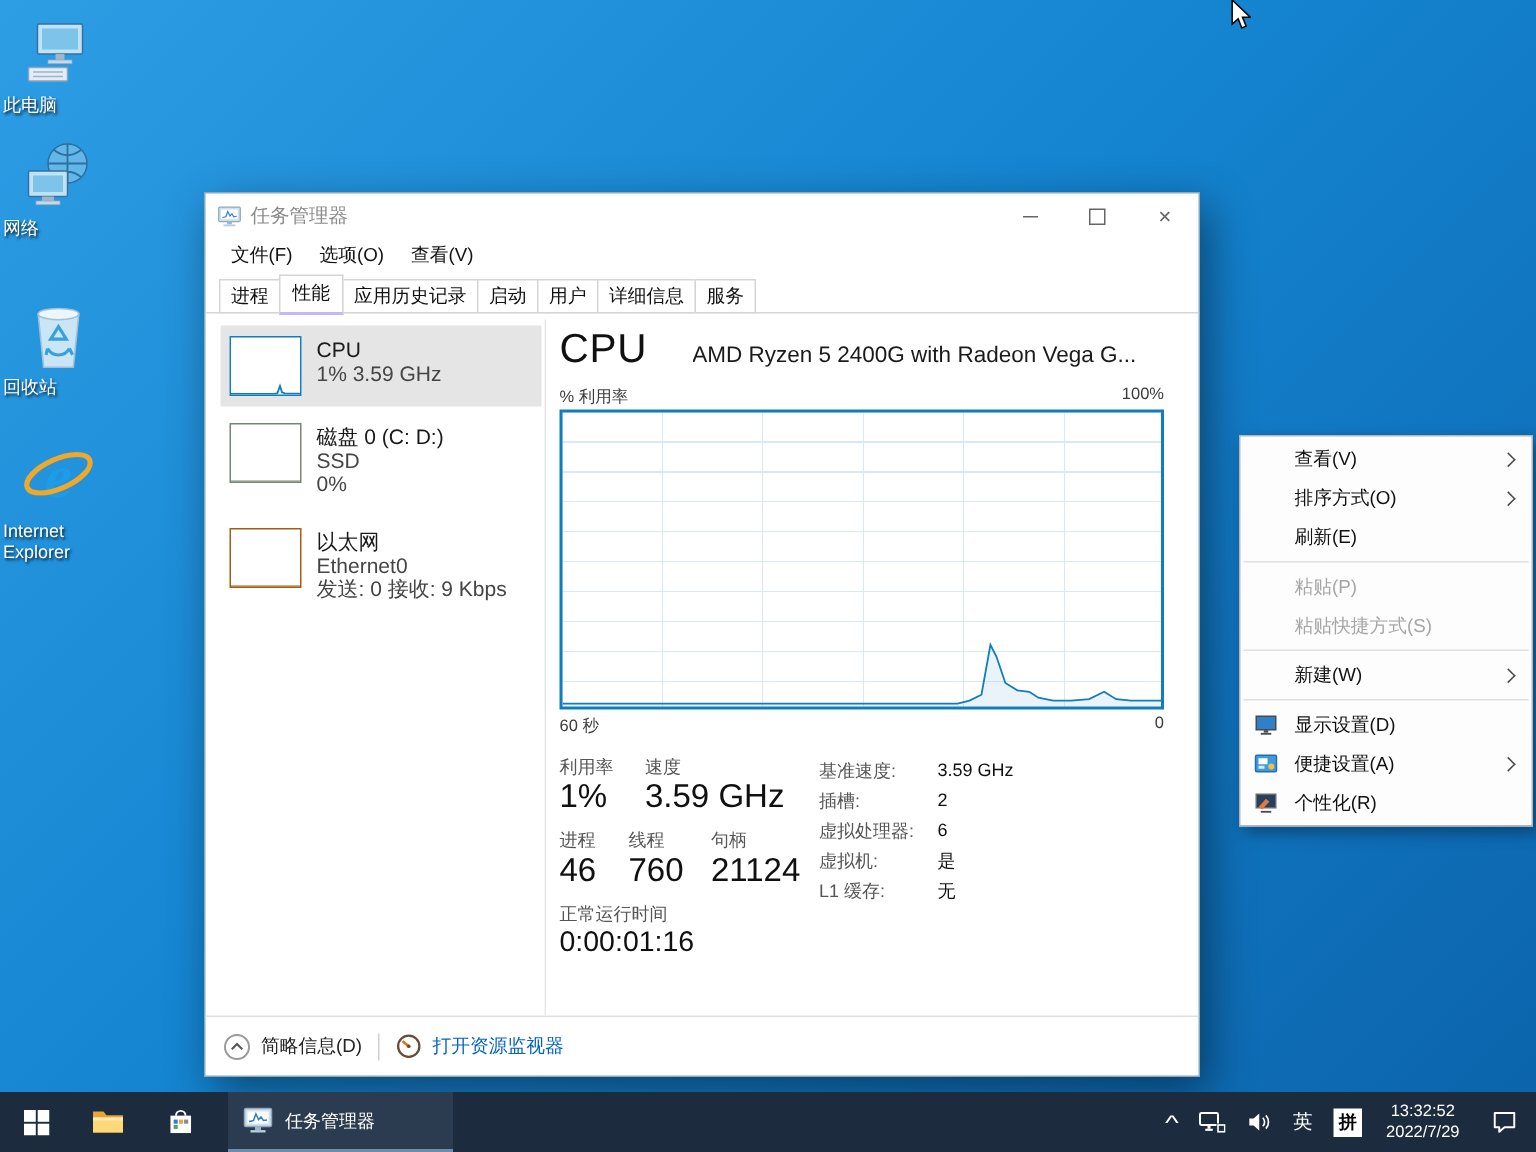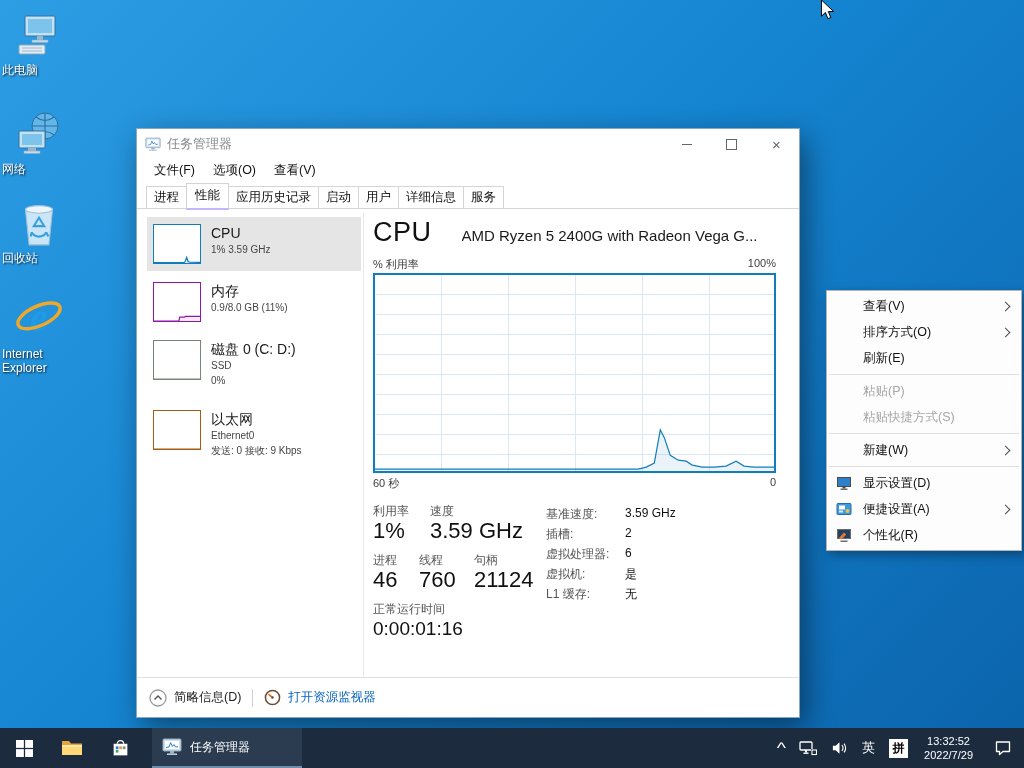--- a/index.html
+++ b/index.html
@@ -29,21 +29,21 @@
   .tab{font-size:12.5px;color:#111;background:#fff;border:1px solid #d5d5d5;
     padding:3px 7px;margin-right:-1px;position:relative;top:1px;height:15px;line-height:15px;}
   .tab.active{padding:4px 8px 5px;top:2px;border-bottom:2px solid #c4b5fd;z-index:2;height:15px;}
   
   .sidebar{position:absolute;left:10px;top:88px;width:214px;}
   .sb-item{display:flex;gap:10px;padding:7px 6px;box-sizing:border-box;margin-bottom:4px;}
   .sb-item.selected{background:#e5e5e5;}
   .mini{width:46px;height:38px;border:1px solid #999;background:#fff;position:relative;flex:none;}
   .mini svg{position:absolute;inset:0;width:100%;height:100%;}
   .sb-title{font-size:14px;color:#1a1a1a;line-height:18px;white-space:nowrap;}
-  .sb-sub{font-size:10px;color:#454545;line-height:15px;white-space:nowrap;}
+  .sb-sub{font-size:14px;color:#454545;line-height:15px;white-space:nowrap;}
   .v-sep{position:absolute;left:226px;top:84px;width:1px;height:464px;background:#e8e8e8;}
   
   .main{position:absolute;left:236px;top:88px;width:418px;}
   .hw-row{display:flex;align-items:baseline;}
   .hw-type{font-size:27px;color:#101010;letter-spacing:.5px;}
   .hw-name{font-size:15px;color:#1a1a1a;margin-left:30px;white-space:nowrap;overflow:hidden;}
   .plot-top{display:flex;justify-content:space-between;font-size:11px;color:#3c3c3c;margin-top:9px;width:403px;}
   .plot{width:403px;height:200px;box-sizing:border-box;border:2px solid #117dbb;position:relative;margin-top:1px;
     background-image:
       repeating-linear-gradient(to right,transparent 0 66px,#dbe8f3 66px 67px),
@@ -108,21 +108,21 @@
       <rect x="22" y="22" width="6" height="4" fill="#9ab7cc"></rect>
       <rect x="17" y="26" width="16" height="2.5" fill="#c7d9e8" stroke="#8aa7bf" stroke-width=".5"></rect>
       <rect x="4" y="31" width="26" height="9" rx="1" fill="#e4edf5" stroke="#8aa7bf"></rect>
       <line x1="7" y1="34" x2="27" y2="34" stroke="#9db5c9"></line>
       <line x1="7" y1="37" x2="27" y2="37" stroke="#9db5c9"></line>
     </svg>
   </div>
   <div class="lbl">此电脑</div>
 </div>
 
-<div class="desk-icon" style="top:107px">
+<div class="desk-icon" style="top:90px">
   <div class="glyph">
     <svg width="48" height="48" viewBox="0 0 48 48">
       <circle cx="30" cy="15" r="13" fill="#62b7e8" stroke="#2d6f9f"></circle>
       <path d="M17 15 h26 M30 2 v26 M21 6 q9 7 18 0 M21 24 q9 -7 18 0" fill="none" stroke="#2d6f9f" stroke-width="1.2"></path>
       <rect x="4" y="20" width="26" height="17" rx="1" fill="#bfe3f5" stroke="#3a6f9f"></rect>
       <rect x="7" y="23" width="20" height="11" fill="#7ec3ea"></rect>
       <rect x="13" y="37" width="8" height="3" fill="#9ab7cc"></rect>
       <rect x="9" y="40" width="16" height="2.5" fill="#c7d9e8" stroke="#8aa7bf" stroke-width=".5"></rect>
     </svg>
   </div>
@@ -193,32 +193,20 @@
     <div class="sb-item selected">
       <div class="mini" style="border-color: rgb(17, 125, 187);">
           <svg viewBox="0 0 100 100" preserveAspectRatio="none">
             <polygon points="0,100 0,99 62,99 67,98 71,85 74,96 78,98 100,98.5 100,100" fill="#117dbb" fill-opacity="0.09"></polygon>
             <polyline points="0,99 62,99 67,98 71,85 74,96 78,98 100,98.5" fill="none" stroke="#117dbb" stroke-width="1.2" vector-effect="non-scaling-stroke"></polyline>
           </svg>
         </div>
       <div>
         <div class="sb-title">CPU</div>
         <div class="sb-sub">1% 3.59 GHz</div>
-      </div>
-    </div>
-    <div class="sb-item">
-      <div class="mini" style="border-color: rgb(143, 23, 171);">
-          <svg viewBox="0 0 100 100" preserveAspectRatio="none">
-            <polygon points="0,100 0,100 54,100 56,90 66,90 68,88 100,88 100,100" fill="#8f17ab" fill-opacity="0.09"></polygon>
-            <polyline points="0,100 54,100 56,90 66,90 68,88 100,88" fill="none" stroke="#8f17ab" stroke-width="1.2" vector-effect="non-scaling-stroke"></polyline>
-          </svg>
-        </div>
-      <div>
-        <div class="sb-title">内存</div>
-        <div class="sb-sub">0.9/8.0 GB (11%)</div>
       </div>
     </div>
     <div class="sb-item" style="height:66px">
       <div class="mini" style="border-color: rgb(118, 133, 120);">
           <svg viewBox="0 0 100 100" preserveAspectRatio="none">
             <polygon points="0,100 0,100 100,100 100,100" fill="#768578" fill-opacity="0.09"></polygon>
             <polyline points="0,100 100,100" fill="none" stroke="#768578" stroke-width="1.2" vector-effect="non-scaling-stroke"></polyline>
           </svg>
         </div>
       <div>

